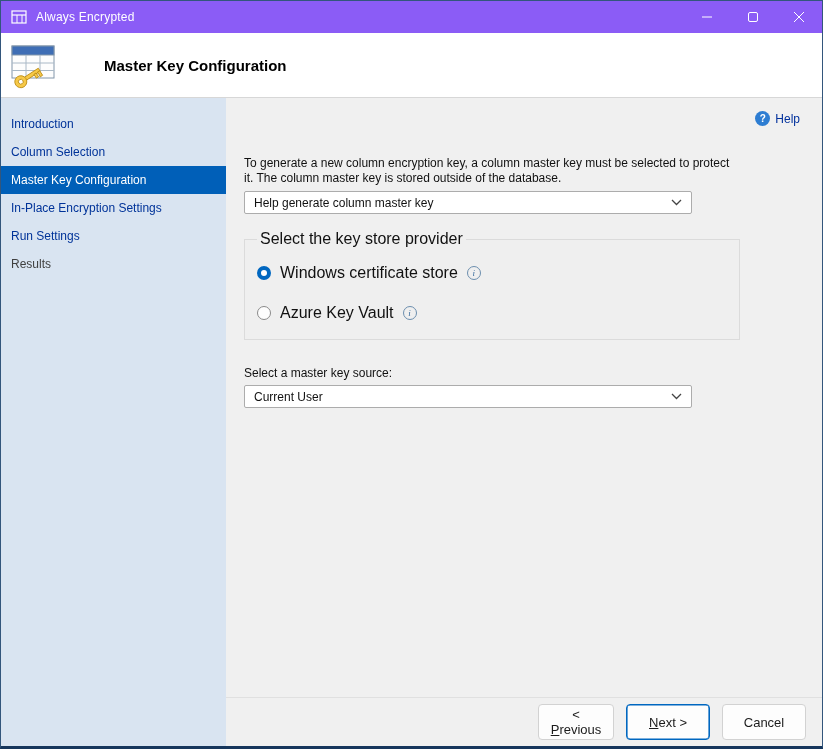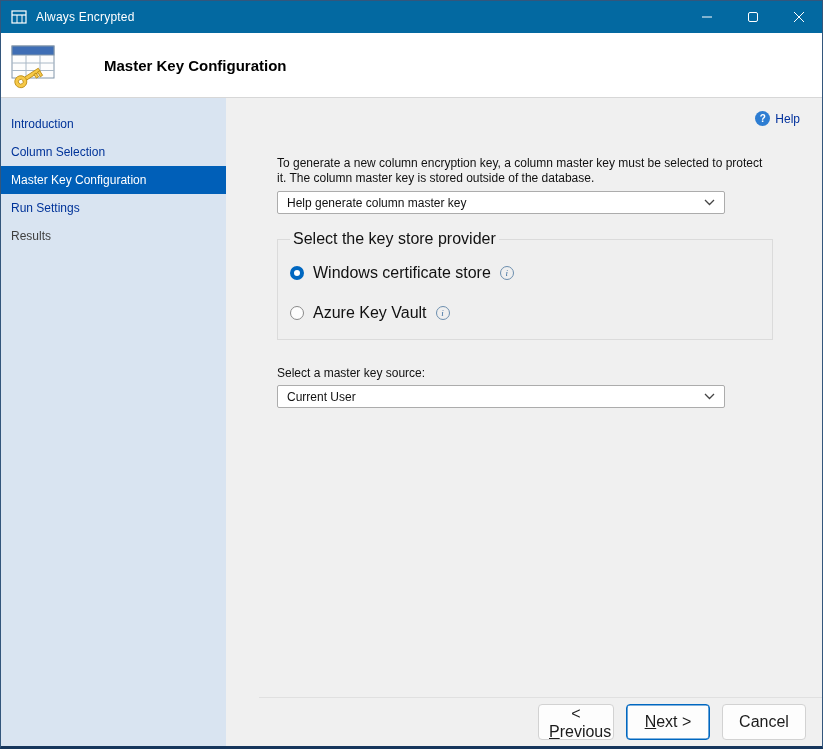--- a/index.html
+++ b/index.html
@@ -7,38 +7,38 @@
   body { font-family:"Liberation Sans", sans-serif; }
 
   .window {
     width:823px; height:749px;
     border:1px solid #33567C; border-bottom:3px solid #16365C;
     display:flex; flex-direction:column; overflow:hidden; background:#F0F0F0;
   }
 
   
   .titlebar {
-    height:32px; background:#0369a1; color:#fff;
+    height:32px; background:#8b5cf6; color:#fff;
     display:flex; align-items:center; padding-left:10px; flex-shrink:0;
   }
   .titlebar .app-icon { display:flex; align-items:center; }
   .titlebar .title { font-size:12px; margin-left:9px; letter-spacing:.2px; }
   .controls { margin-left:auto; display:flex; height:100%; }
   .ctl { width:46px; height:100%; display:flex; align-items:center; justify-content:center; cursor:pointer; }
 
   
   .header {
     height:65px; background:#fff; border-bottom:1px solid #D7D7D7;
     display:flex; align-items:center; padding-left:8px; flex-shrink:0;
   }
   .header .hicon { width:52px; height:48px; display:flex; align-items:center; }
   .header h1 { font-size:15px; font-weight:bold; color:#000; margin-left:43px; }
 
   
-  .bodyrow { flex:1; display:flex; min-height:0;gap:33px; }
+  .bodyrow { flex:1; display:flex; min-height:0; }
 
   .sidebar { width:225px; background:#D9E4F1; padding-top:12px; flex-shrink:0; }
   .side-item {
     height:28px; display:flex; align-items:center; padding-left:10px;
     font-size:12px; color:#003399; cursor:pointer; white-space:nowrap;
   }
   .side-item.selected { background:#005FB8; color:#fff; }
   .side-item.disabled { color:#3F3F3F; cursor:default; }
 
   .content { flex:1; background:#F0F0F0; position:relative; padding-left:18px; }
@@ -86,21 +86,21 @@
   }
 
   
   .footer {
     position:absolute; left:0; right:0; bottom:0; height:49px;
     border-top:1px solid #E0E0E0;
     display:flex; align-items:center; justify-content:flex-end; gap:12px; padding-right:16px;
   }
   .btn {
     height:36px; background:#FDFDFD; border:1px solid #D2D2D2; border-radius:4px;
-    font-size:16px; font-family:inherit; color:#1B1B1B; cursor:pointer; padding:0 10px;
+    font-size:13px; font-family:inherit; color:#1B1B1B; cursor:pointer; padding:0 10px;
   }
   .btn-prev { width:76px; }
   .btn-next { width:84px; }
   .btn-cancel { width:84px; }
   .btn.default { border:1px solid #0067C0; box-shadow:inset 0 0 0 0.6px #0067C0; }
   .btn .accel { text-decoration:underline; }
 </style>
 </head>
 <body>
 
@@ -155,20 +155,21 @@
     </span>
     <h1>Master Key Configuration</h1>
   </div>
 
   <div class="bodyrow">
 
     <nav class="sidebar">
       <div class="side-item">Introduction</div>
       <div class="side-item">Column Selection</div>
       <div class="side-item selected">Master Key Configuration</div>
+      <div class="side-item">In-Place Encryption Settings</div>
       <div class="side-item">Run Settings</div>
       <div class="side-item disabled">Results</div>
     </nav>
 
     <main class="content">
 
       <a class="help">
         <span class="help-icon">?</span>
         <span>Help</span>
       </a>

